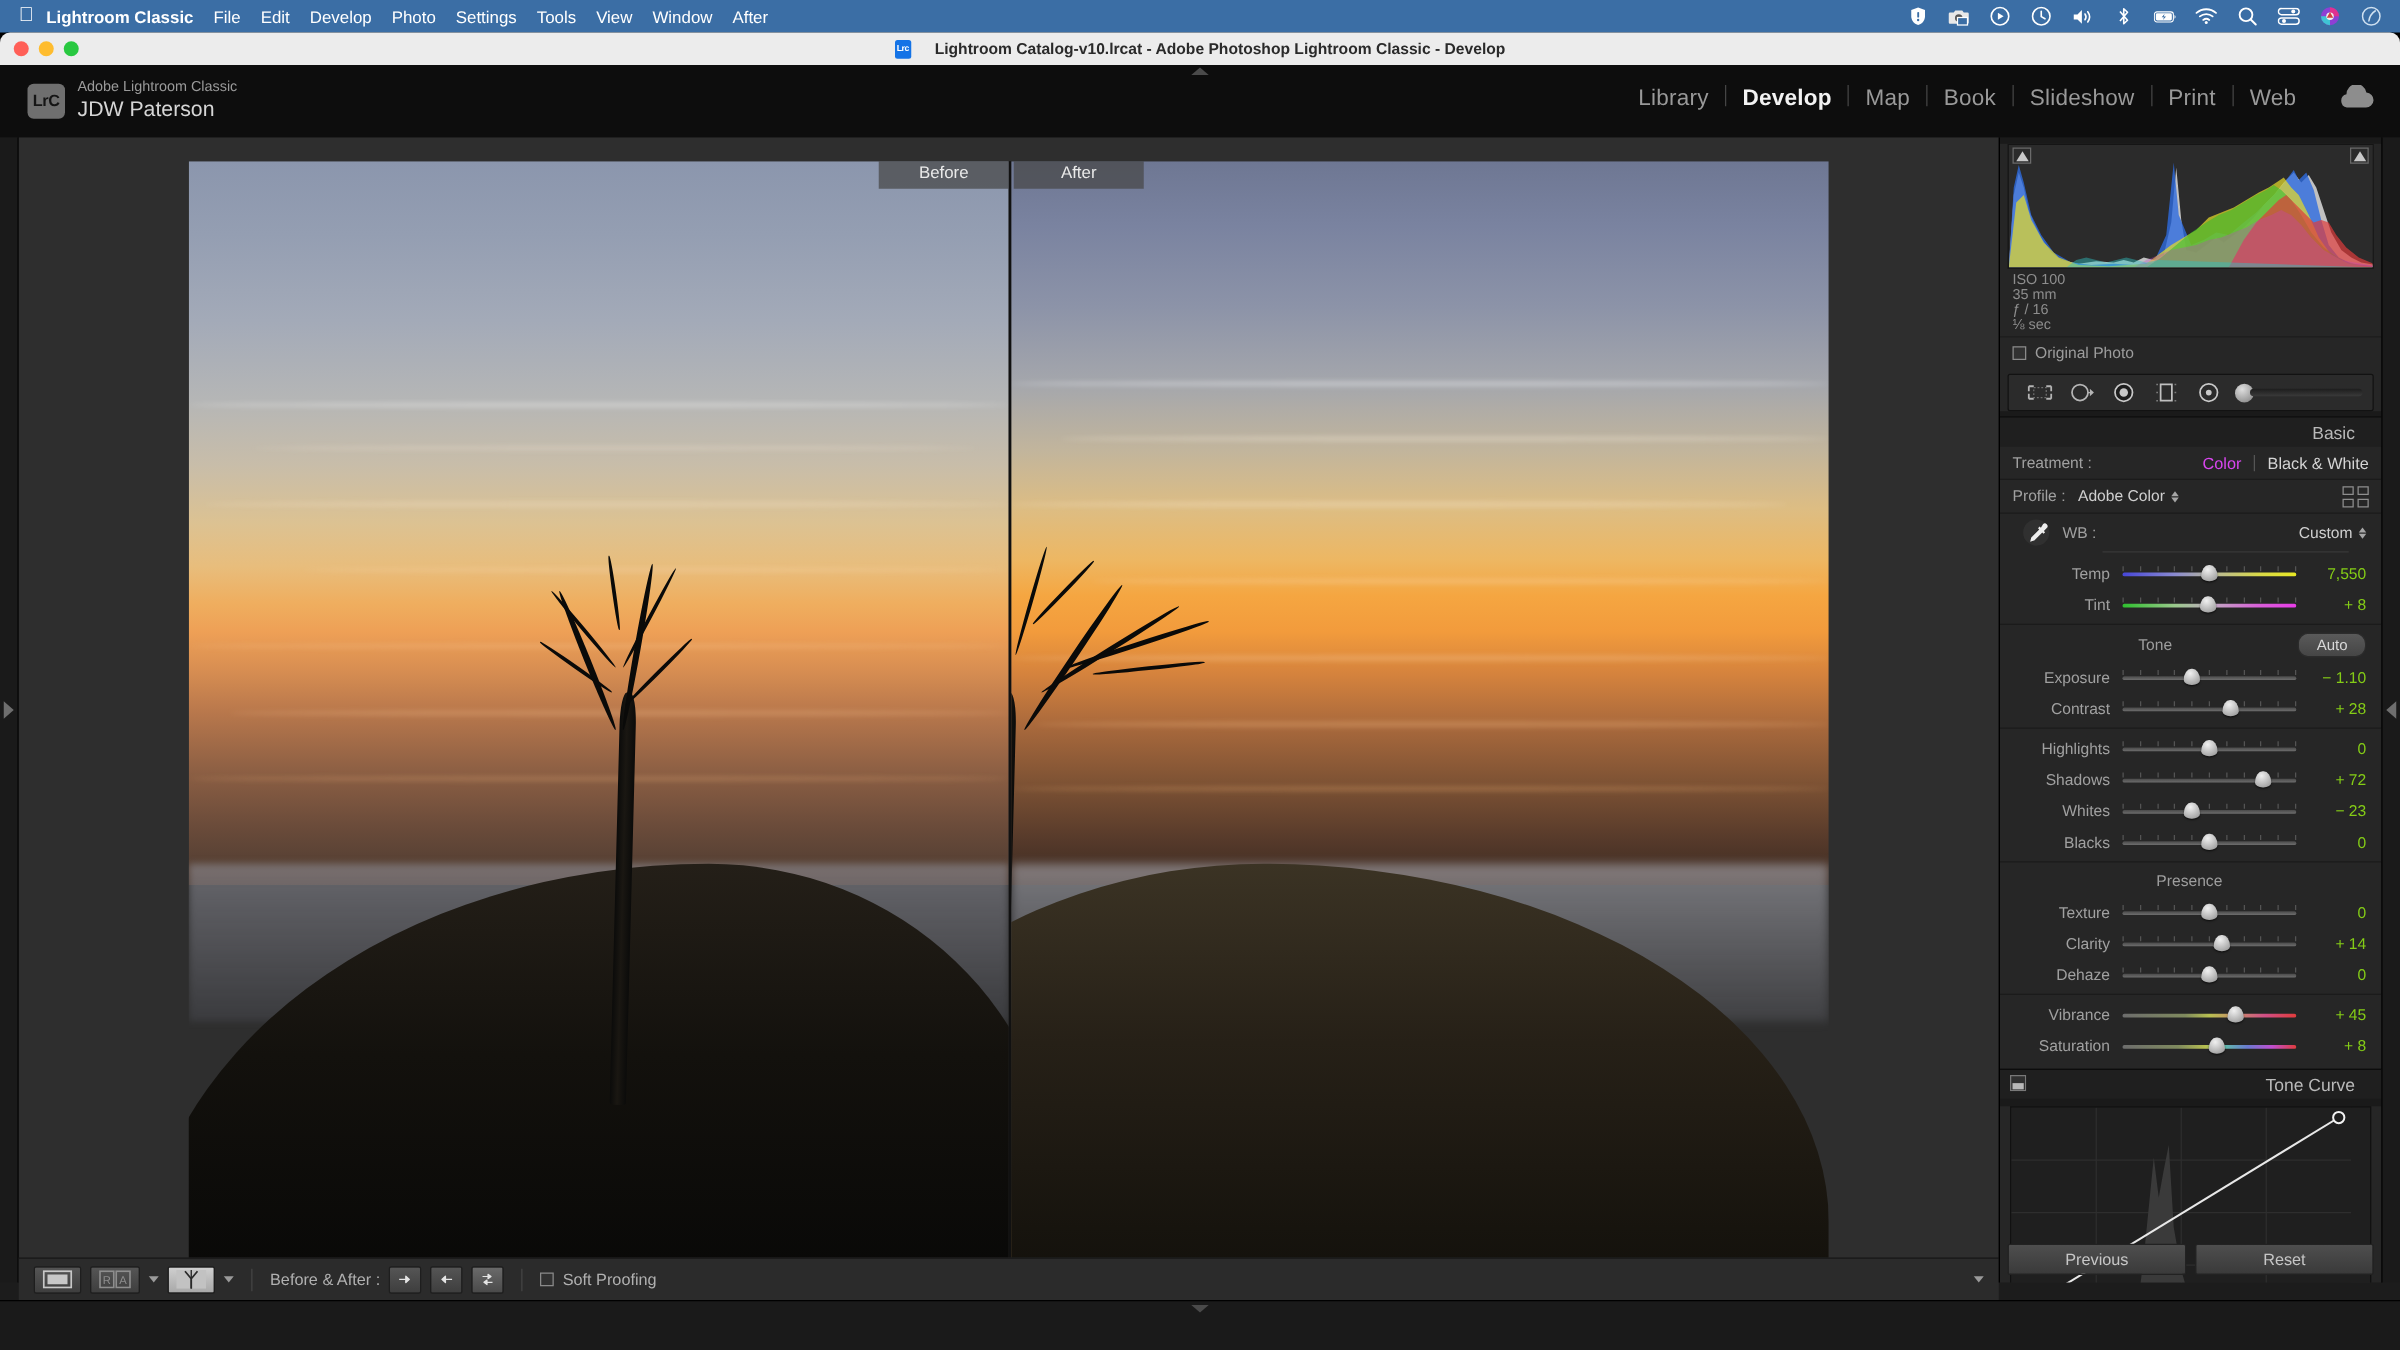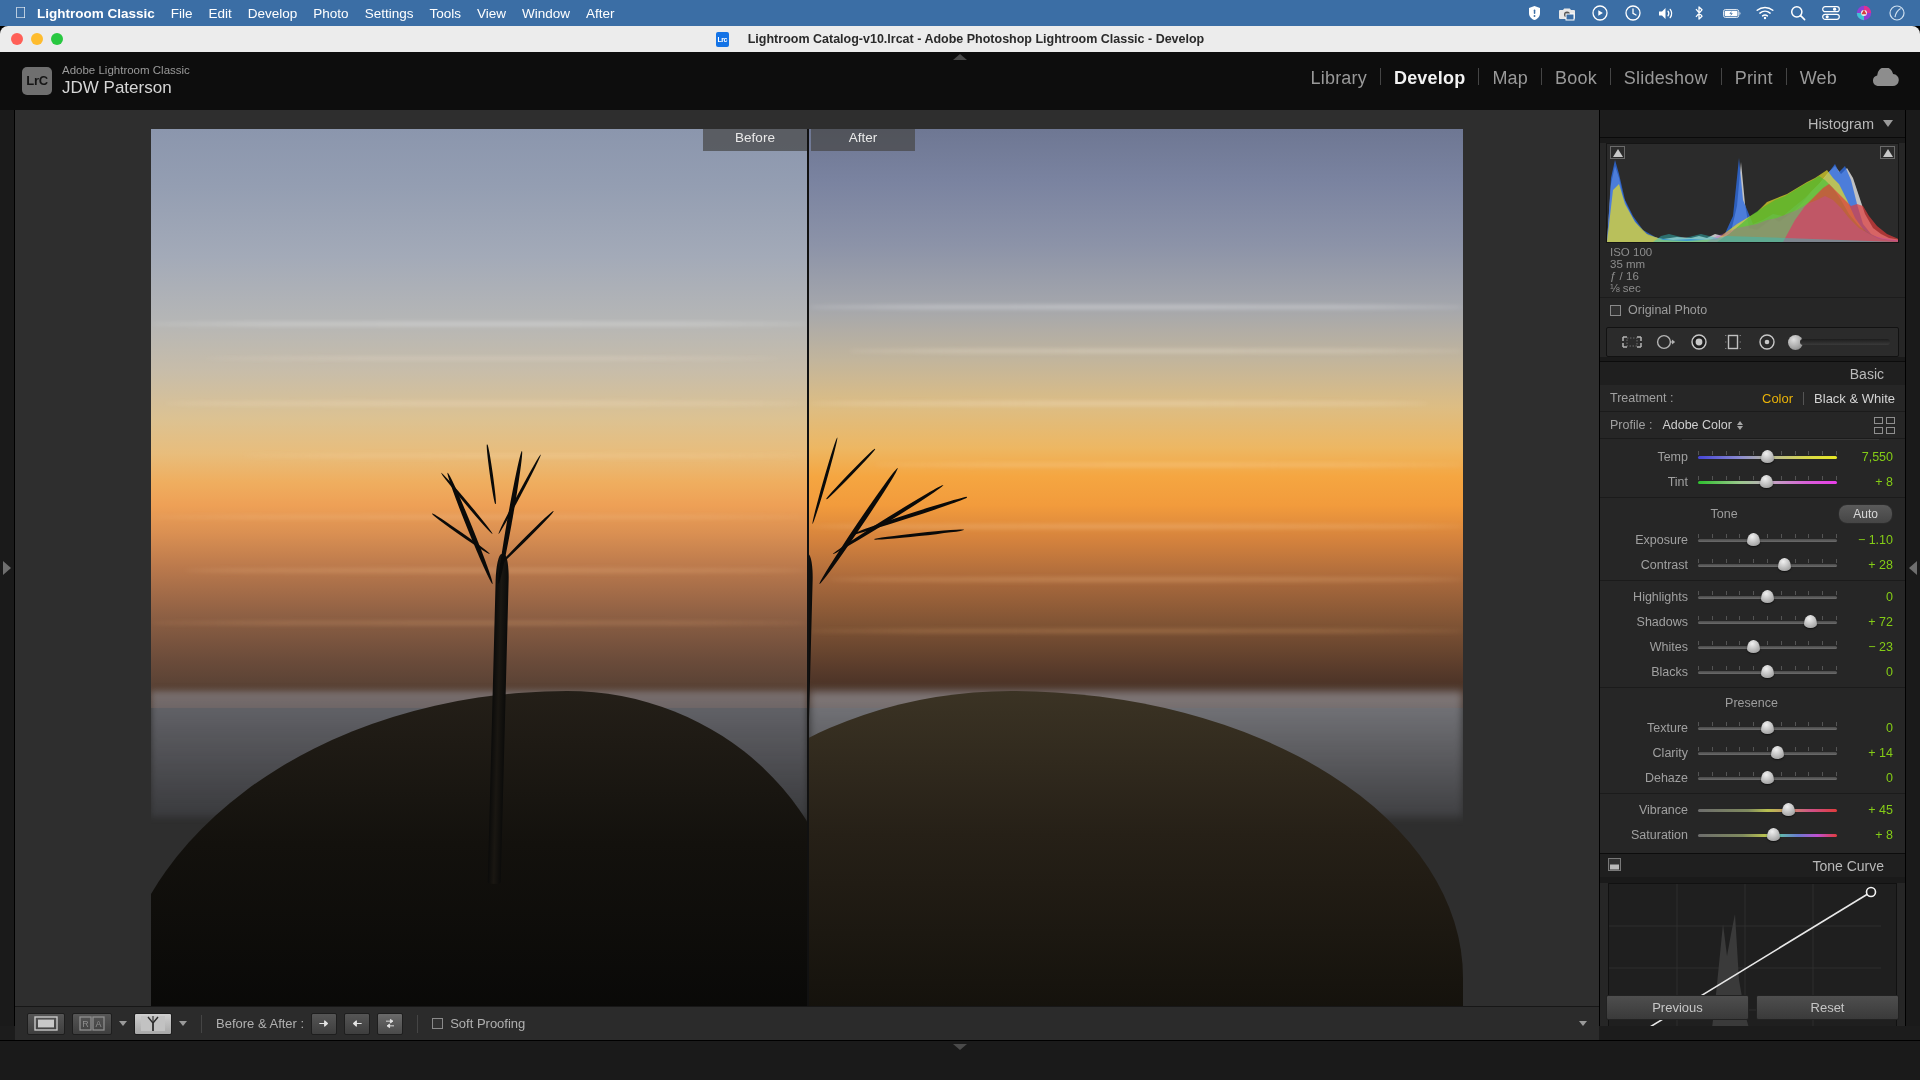--- a/index.html
+++ b/index.html
@@ -279,21 +279,21 @@
   .val { width: 46px; text-align: right; font-size: 12.5px; color: #84cc16; }
   .sect-title { text-align: center; flex: 1; color: #9d9d9d; font-size: 12.5px; }
 
   .treatment-row {
     display: flex; align-items: center; height: 27px;
     padding: 0 10px; font-size: 12.5px; color: #a0a0a0;
     border-bottom: 1px solid #1b1b1b;
   }
   .pill-group { margin-left: auto; display: flex; align-items: center; gap: 10px; }
   .pill { color: #d4d4d4; font-size: 13px; }
-  .pill.sel { color: #eab308; }
+  .pill.sel { color: #d946ef; }
   .v-sep { width: 1px; height: 13px; background: #555; }
 
   .profile-row {
     display: flex; align-items: center; height: 27px;
     padding: 0 10px; font-size: 12.5px; color: #a0a0a0;
     border-bottom: 1px solid #1b1b1b;
   }
   .stepper { display: inline-flex; flex-direction: column; gap: 1px; margin-left: 5px; }
   .stepper i { width: 0; height: 0; border-left: 3.5px solid transparent; border-right: 3.5px solid transparent; }
   .stepper i.up { border-bottom: 4px solid #a6a6a6; }
@@ -629,24 +629,20 @@
       <span>Soft Proofing</span>
       <span class="tb-right tb-caret"></span>
     </div>
 
     <div class="filmstrip-bar">
       <i class="bottom-tri"></i>
     </div>
 
     <div class="rightpanel">
 
-      <div class="panel-head">
-        <span>Histogram</span>
-        <i class="tri-down"></i>
-      </div>
       <div class="panel-body">
         <div class="histo-box">
           <svg width="294" height="98" viewBox="0 0 294 98" preserveAspectRatio="none" style="position:absolute;left:0;top:0;">
             <rect width="294" height="98" fill="#2b2b2b"></rect>
             <path d="M0,98 L4,40 L8,22 L12,34 L16,52 L20,62 L26,74 L34,86 L42,92 L56,95 L70,93 L84,94 L92,92 L100,94 L108,90 L116,92 L124,88 L130,62 L134,18 L138,60 L142,84 L150,86 L158,80 L166,74 L172,78 L180,72 L188,66 L196,58 L204,48 L212,40 L220,30 L228,22 L234,30 L240,24 L246,34 L252,52 L258,70 L266,84 L274,90 L282,94 L294,96 L294,98 Z" fill="#d6d6d6" opacity=".88"></path>
             <path d="M0,98 L4,34 L8,16 L12,30 L18,56 L26,72 L36,86 L50,94 L66,96 L84,95 L100,96 L116,94 L126,72 L132,14 L136,56 L146,80 L156,76 L166,70 L176,72 L188,62 L198,54 L206,46 L214,38 L222,28 L228,20 L232,28 L238,22 L244,36 L250,60 L256,80 L264,90 L274,95 L294,97 L294,98 Z" fill="#2e6ce0" opacity=".80"></path>
             <path d="M0,98 L6,46 L12,40 L18,60 L28,78 L40,90 L56,96 L80,97 L110,95 L130,80 L140,74 L150,68 L160,58 L170,54 L180,50 L190,44 L200,38 L208,34 L214,30 L220,26 L226,34 L232,40 L240,56 L248,74 L258,88 L272,95 L294,98 Z" fill="#e3d92a" opacity=".72"></path>
             <path d="M110,98 L122,90 L134,80 L146,70 L158,62 L168,56 L178,52 L188,46 L198,40 L206,36 L212,32 L218,36 L226,44 L234,56 L242,70 L252,82 L266,92 L280,96 L294,98 Z" fill="#2ec02e" opacity=".55"></path>
             <path d="M176,98 L188,76 L198,62 L208,52 L216,44 L222,40 L228,46 L236,54 L244,62 L250,60 L256,62 L262,72 L270,82 L280,90 L294,96 L294,98 Z" fill="#e03c3c" opacity=".70"></path>
             <path d="M100,98 L110,92 L120,88 L130,84 L140,82 L150,80 L160,76 L170,74 L180,70 L190,66 L200,60 L210,56 L218,52 L226,56 L234,64 L242,74 L252,84 L266,92 L294,97 L294,98 Z" fill="#c83cc8" opacity=".30"></path>
@@ -733,20 +729,36 @@
               </span>
           </span>
           <span class="grid4">
               <i></i>
               <i></i>
               <i></i>
               <i></i>
             </span>
         </div>
 
+        <div class="wb-row">
+          <span class="eyedrop">
+            <svg width="26" height="24" viewBox="0 0 26 24">
+                <circle cx="12" cy="12" r="10.5" fill="#303030"></circle>
+                <path d="M17.4 5.4a2.1 2.1 0 013 3l-2.3 2.3 1 1-1.3 1.3-1-1-6.4 6.4-3.3.9.9-3.3 6.4-6.4-1-1 1.3-1.3 1 1z" fill="#ededed"></path>
+              </svg>
+          </span>
+          <span>WB :</span>
+          <span style="margin-left:auto;color:#cfcfcf;display:flex;align-items:center;">
+            <span>Custom</span>
+            <span class="stepper">
+                <i class="up"></i>
+                <i class="dn"></i>
+              </span>
+          </span>
+        </div>
         <div style="height:1px;background:#383838;margin:0 26px 4px 82px;"></div>
 
         <div class="row">
           <span class="lbl-left">Temp</span>
           <span class="sl-wrap">
             <span class="sl-ticks">
                 <i></i>
                 <i></i>
                 <i></i>
                 <i></i>

